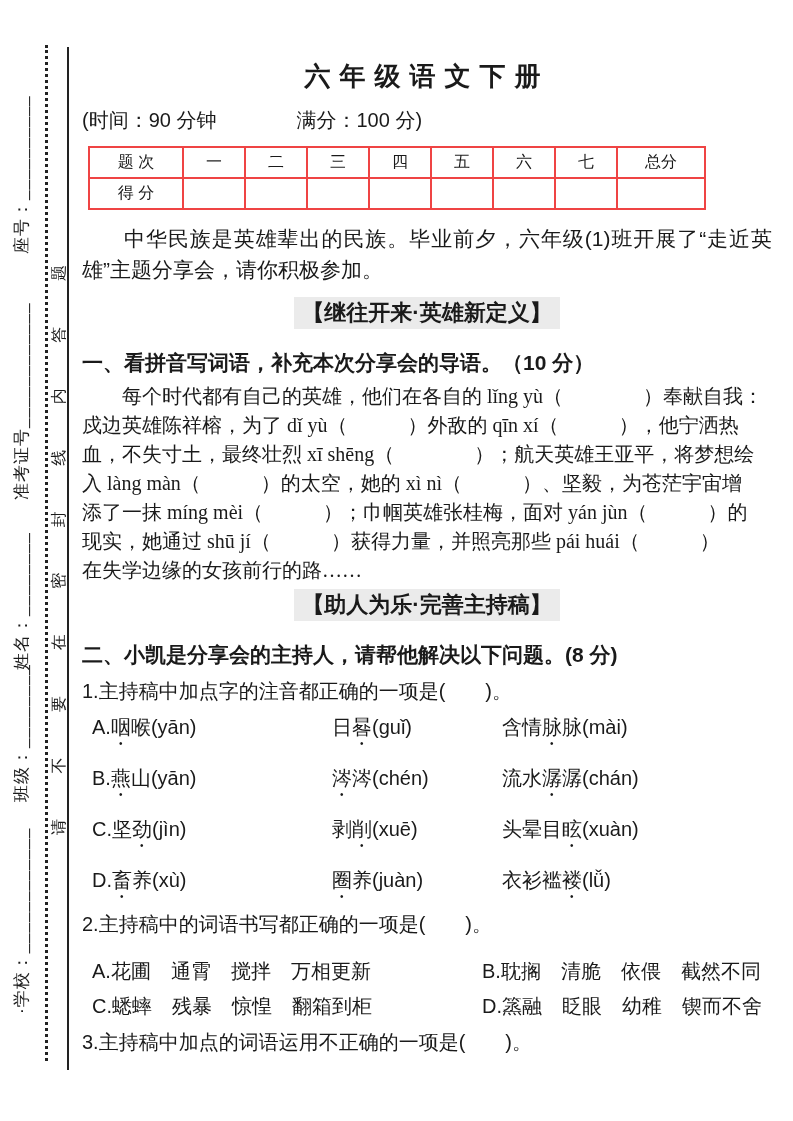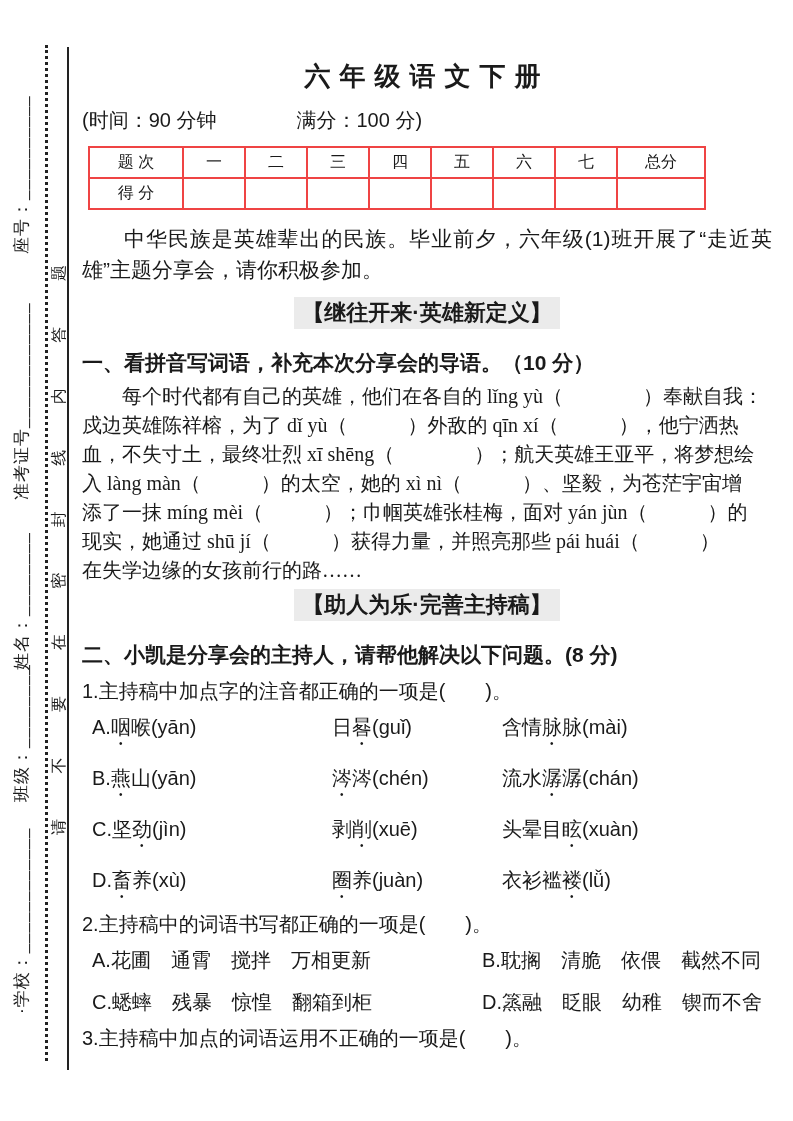--- a/index.html
+++ b/index.html
@@ -41,21 +41,21 @@
   .badge{display:inline-block;background:#ebebeb;font-weight:bold;font-size:22px;padding:1px 8px;}
 
   .sec-title{font-weight:bold;font-size:21px;margin-top:20px;}
 
   .pinyin{font-family:"Liberation Serif","DejaVu Serif",serif;font-size:20px;line-height:29px;margin-top:5px;}
   .pinyin .ln{white-space:nowrap;}
   .pinyin .first{text-indent:2em;}
 
   .q-stem{font-size:20px;margin-top:9px;}
   .q1-grid{display:grid;grid-template-columns:240px 170px 1fr;margin:9px 0 0 10px;row-gap:16px;font-size:20px;}
-  .q2-grid{display:grid;grid-template-columns:390px 1fr;margin:9px 0 0 10px;row-gap:15px;font-size:20px;}
+  .q2-grid{display:grid;grid-template-columns:390px 1fr;margin:20px 0 0 10px;row-gap:8px;font-size:20px;}
 
   .em-dot{-webkit-text-emphasis:filled dot;-webkit-text-emphasis-position:under right;
           text-emphasis:filled dot;text-emphasis-position:under right;}
 </style>
 </head>
 <body>
 
 <div class="page">
 
   <div class="dotted-line"></div>

